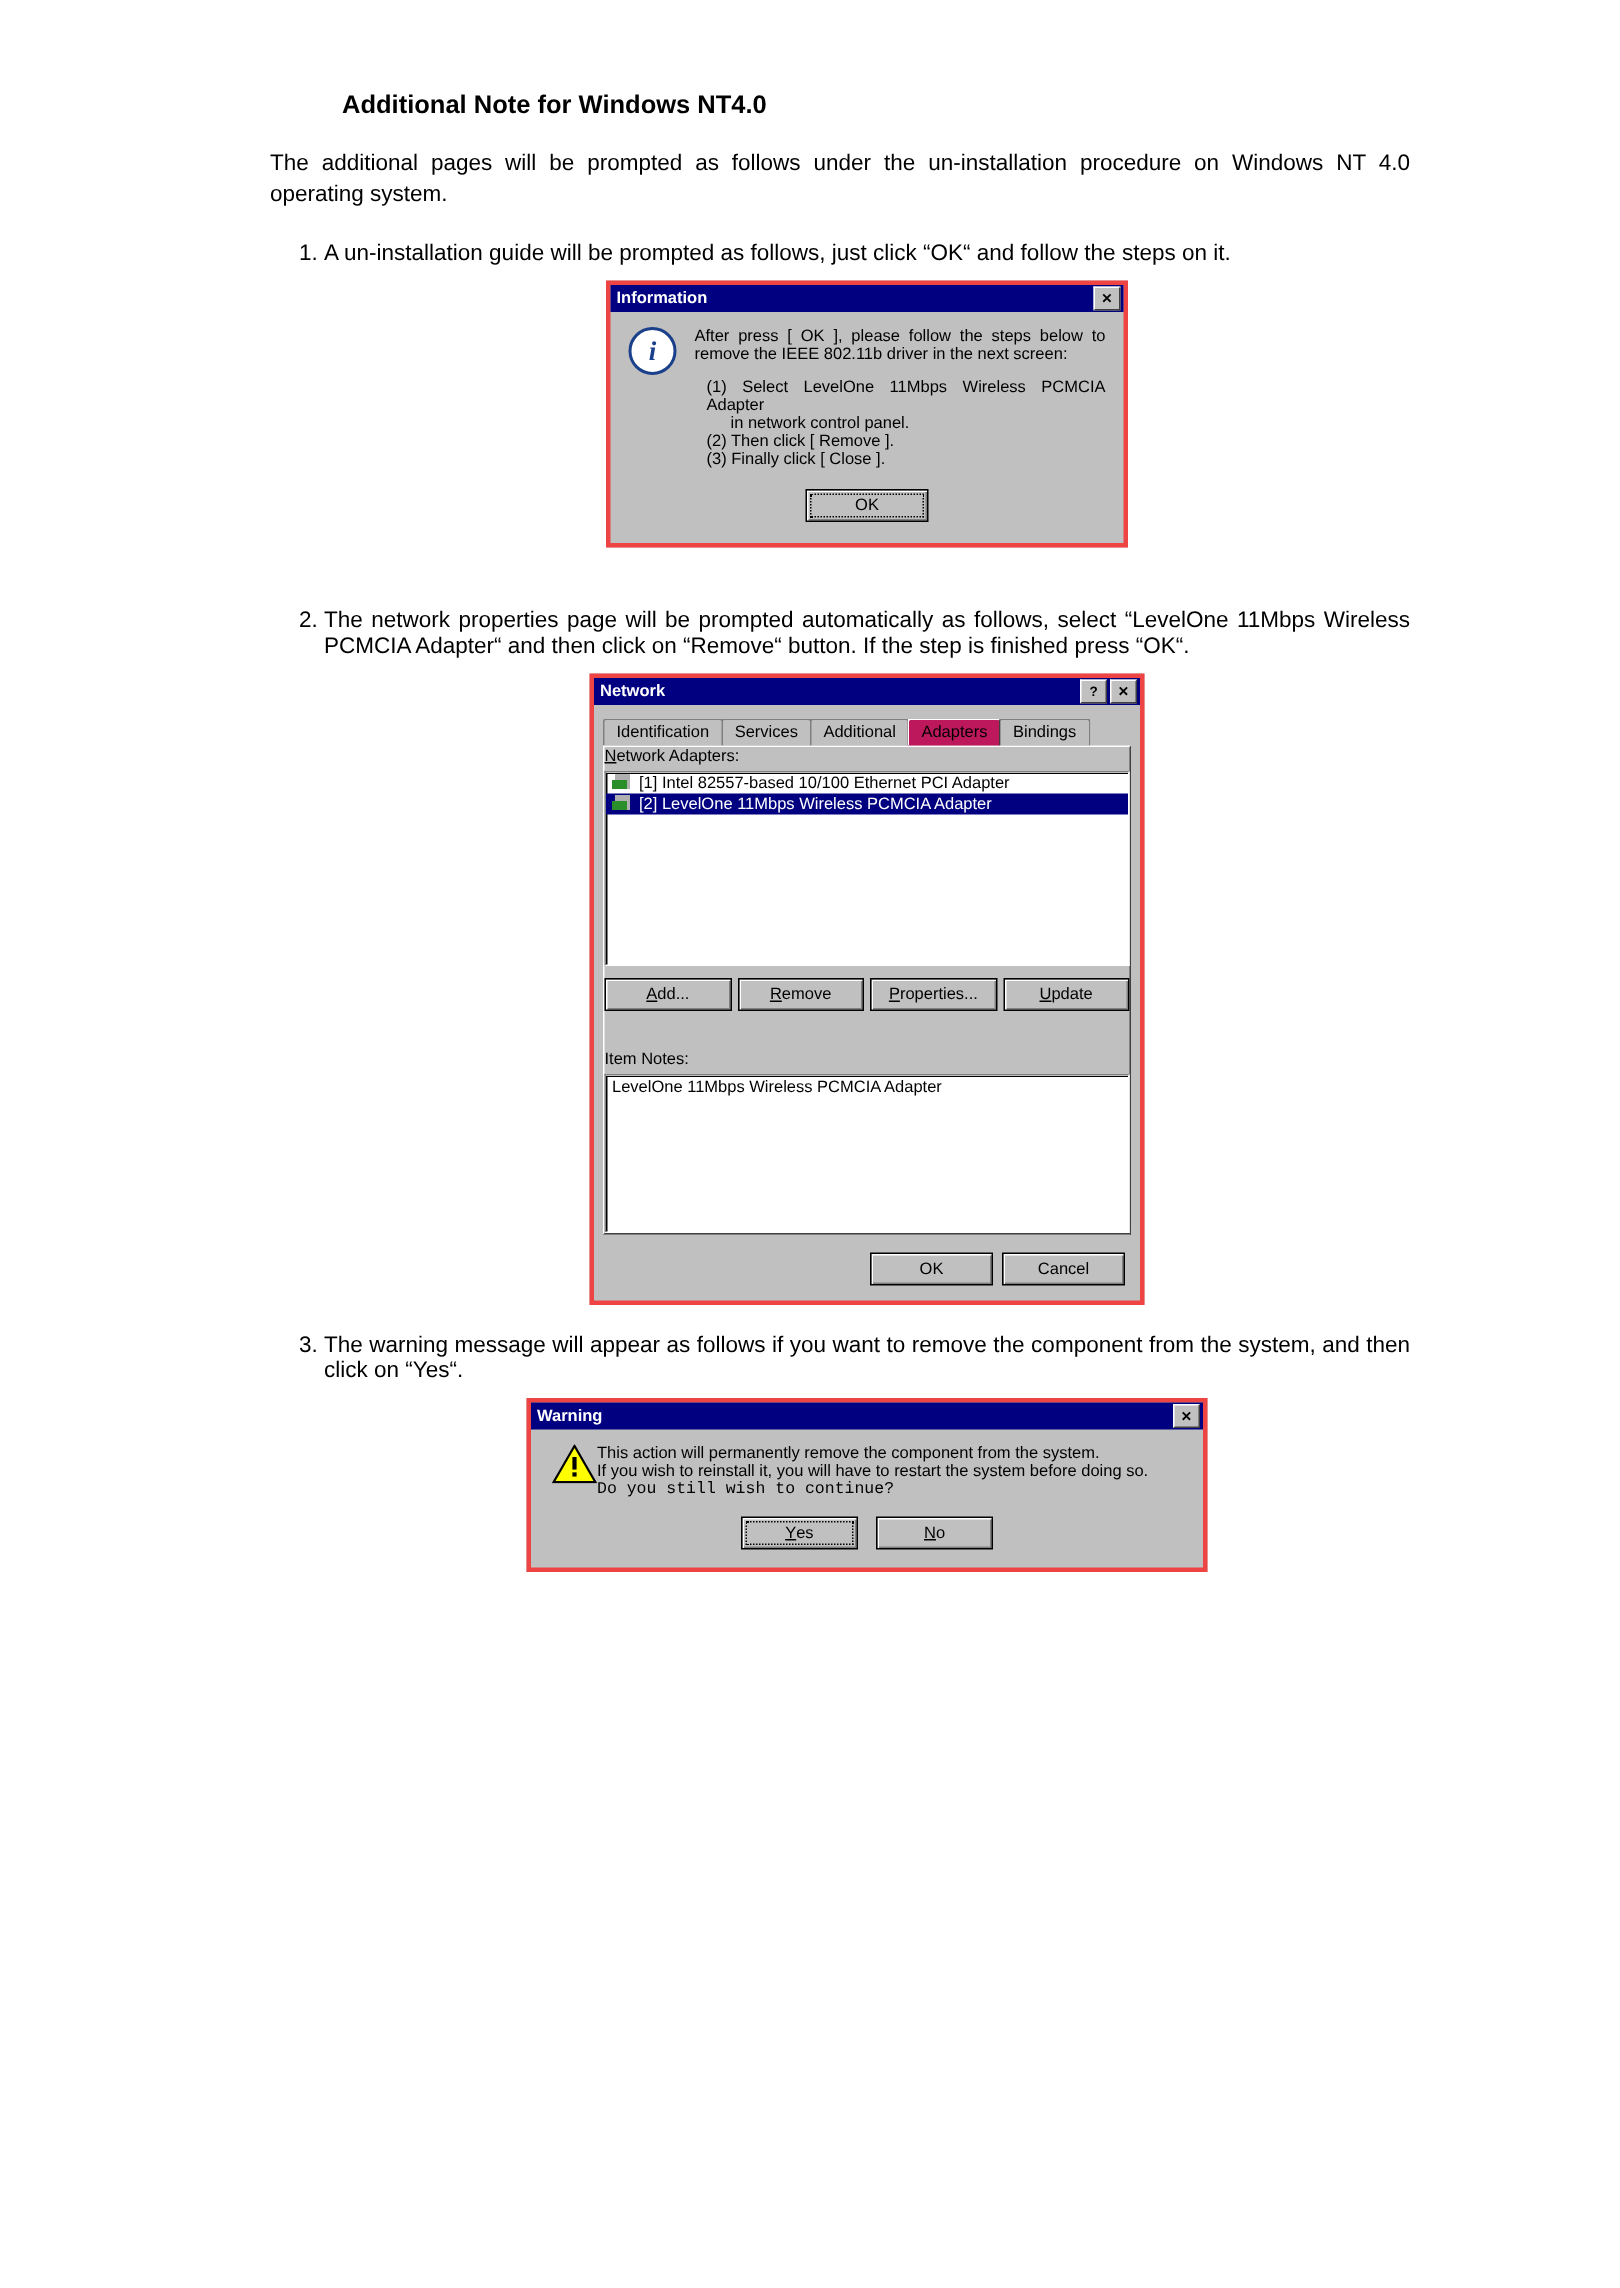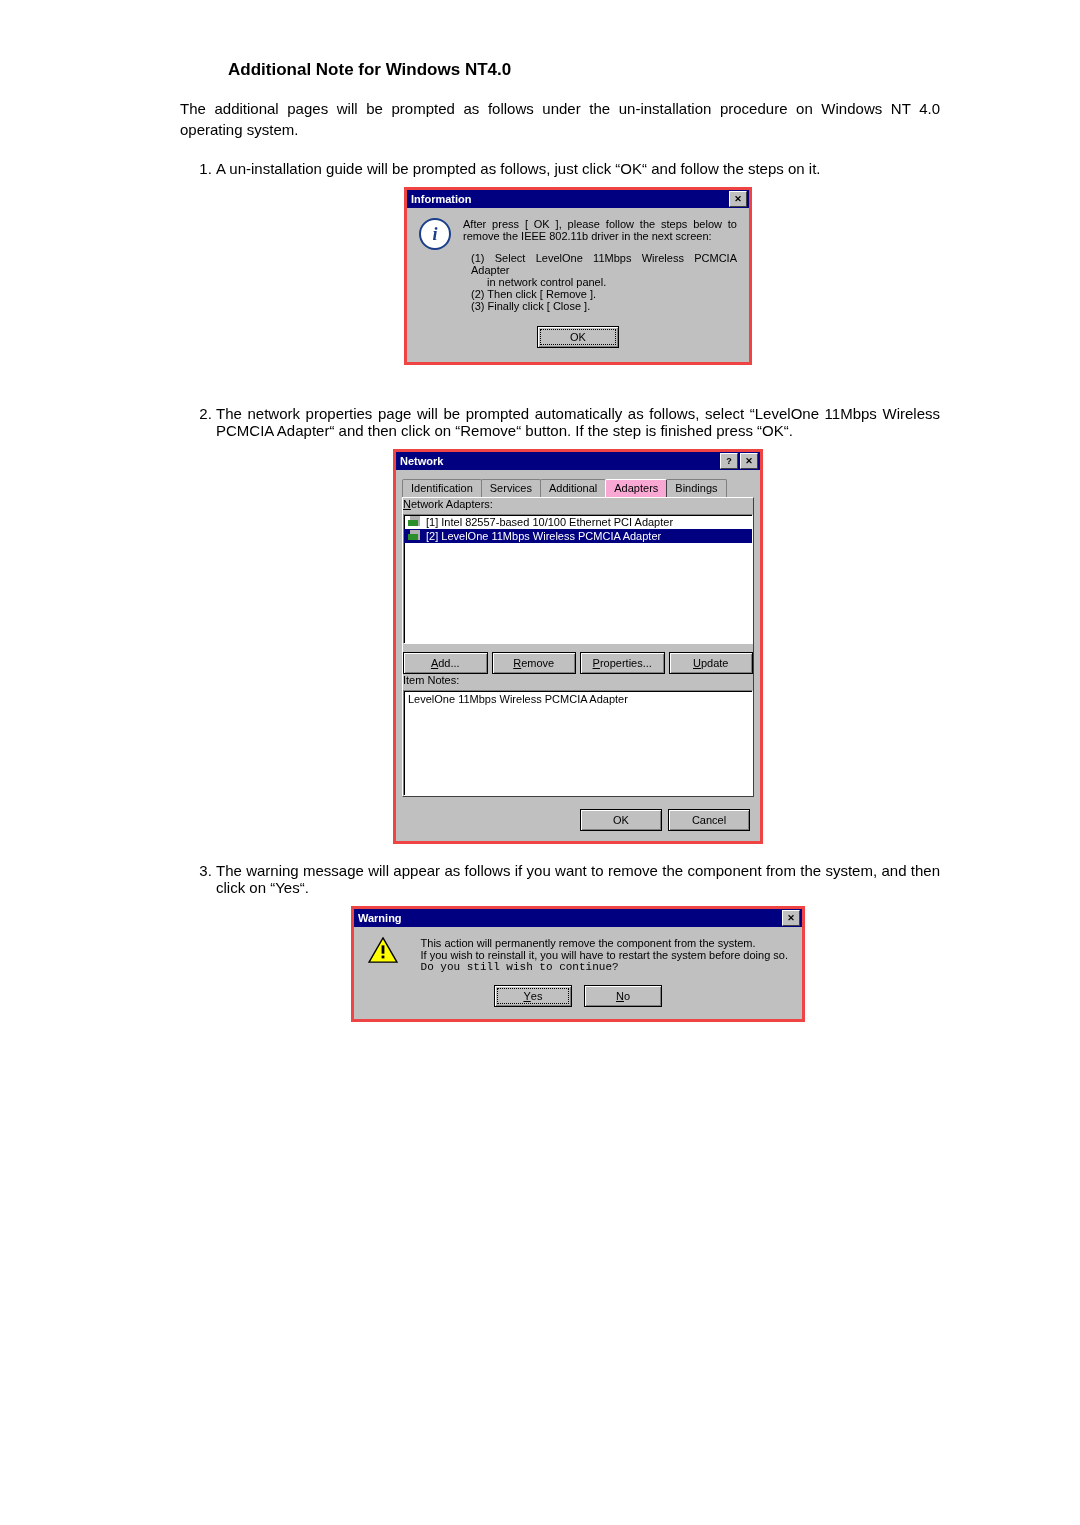--- a/index.html
+++ b/index.html
@@ -118,21 +118,21 @@
   .tab {
     padding: 2px 8px;
     border: 1px solid #808080;
     border-bottom: none;
     background: #c0c0c0;
     margin-right: -1px;
     border-top-left-radius: 2px;
     border-top-right-radius: 2px;
   }
   .tab.active {
-    background: #f9a8d4;
+    background: #be185d;
     border-color: #fff #404040 #c0c0c0 #fff;
     position: relative;
     z-index: 2;
     padding-bottom: 3px;
   }
   .tab-panel {
     margin: 0 6px 6px 6px;
     border: 1px solid #fff;
     border-right-color: #404040;
     border-bottom-color: #404040;
@@ -175,21 +175,21 @@
     height: 100px;
     font-size: 11px;
     padding: 2px 4px;
   }
   .dlg-footer {
     display: flex; justify-content: flex-end; gap: 6px;
     padding: 6px 10px 10px 10px;
   }
   
   .warn-dialog { width: 448px; }
-  .warn-content { display: flex; gap: 14px; padding: 10px 14px 4px 14px; font-size: 11px; justify-content: space-between; }
+  .warn-content { display: flex; padding: 10px 14px 4px 14px; font-size: 11px; }
   .warn-icon {
     width: 30px; height: 26px; position: relative;
   }
   .warn-icon svg { width: 30px; height: 26px; }
   .warn-btns { text-align: center; padding: 8px 0 12px 0; }
   .warn-btns .win-btn { min-width: 60px; margin: 0 4px; }
   .warn-btns .win-btn.default { outline: 1px dotted #000; outline-offset: -4px; border: 1px solid #000; }
   .page-num {
     text-align: center;
     font-size: 14px;
@@ -266,21 +266,21 @@
                 <span class="nic-icon"></span>
                 <span>[2] LevelOne 11Mbps Wireless PCMCIA Adapter</span>
               </div>
             </div>
             <div class="btn-row">
               <span class="win-btn"><span class="u">A</span>dd...</span>
               <span class="win-btn"><span class="u">R</span>emove</span>
               <span class="win-btn"><span class="u">P</span>roperties...</span>
               <span class="win-btn"><span class="u">U</span>pdate</span>
             </div>
-            <div style="margin-top:0;">
+            <div style="margin-top:26px;">
               <span class="label-sm">Item Notes:</span>
               <div class="notes-box">LevelOne 11Mbps Wireless PCMCIA Adapter</div>
             </div>
           </div>
           <div class="dlg-footer">
             <span class="win-btn">OK</span>
             <span class="win-btn">Cancel</span>
           </div>
         </div>
       </div>

